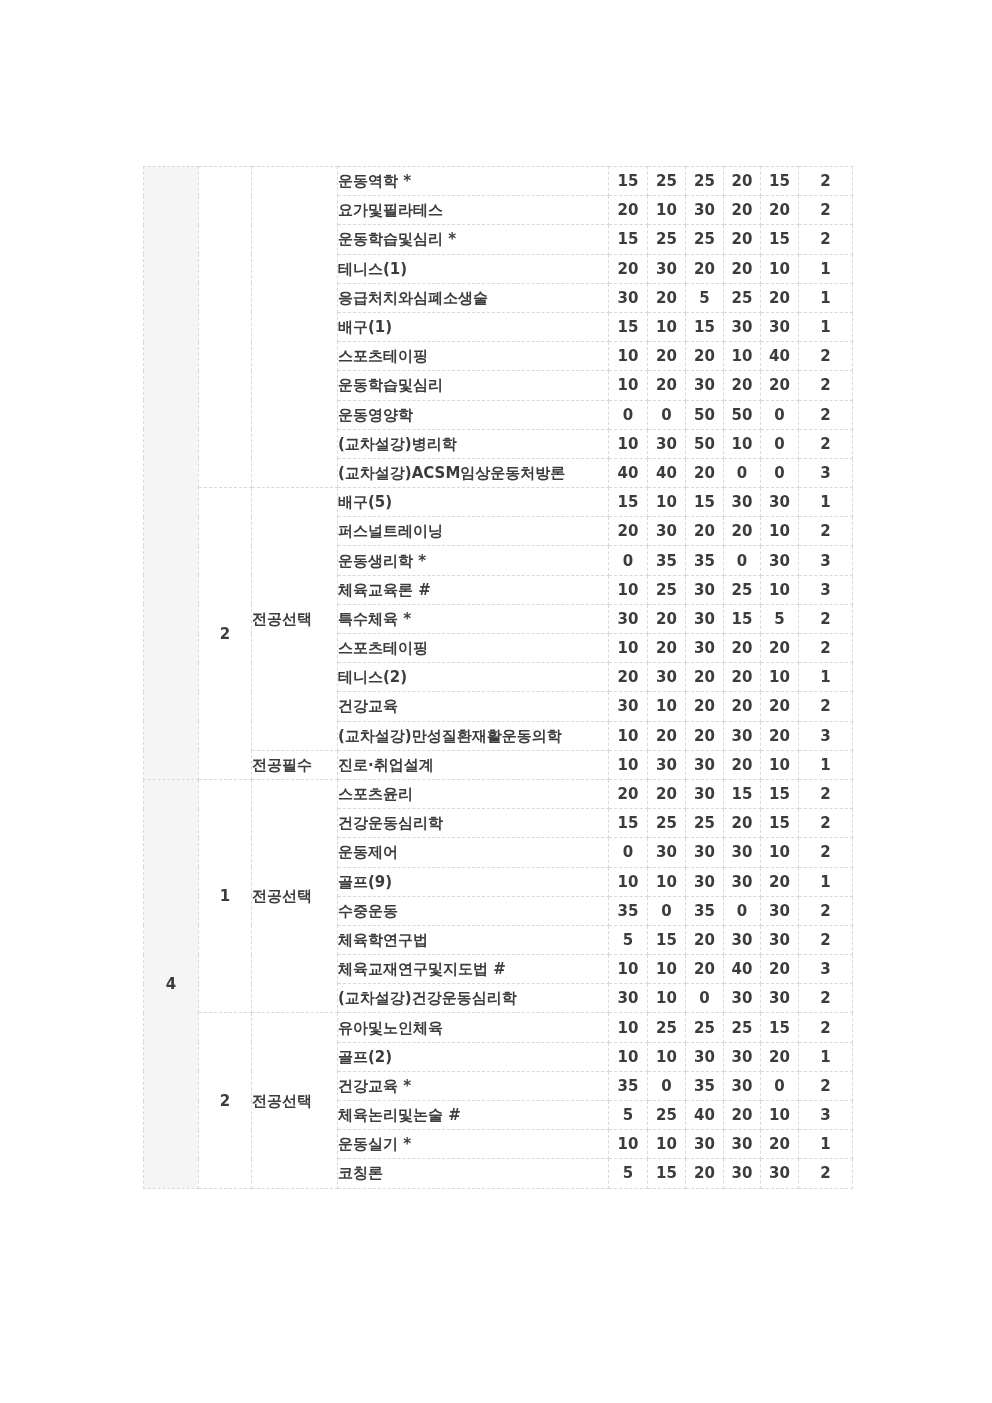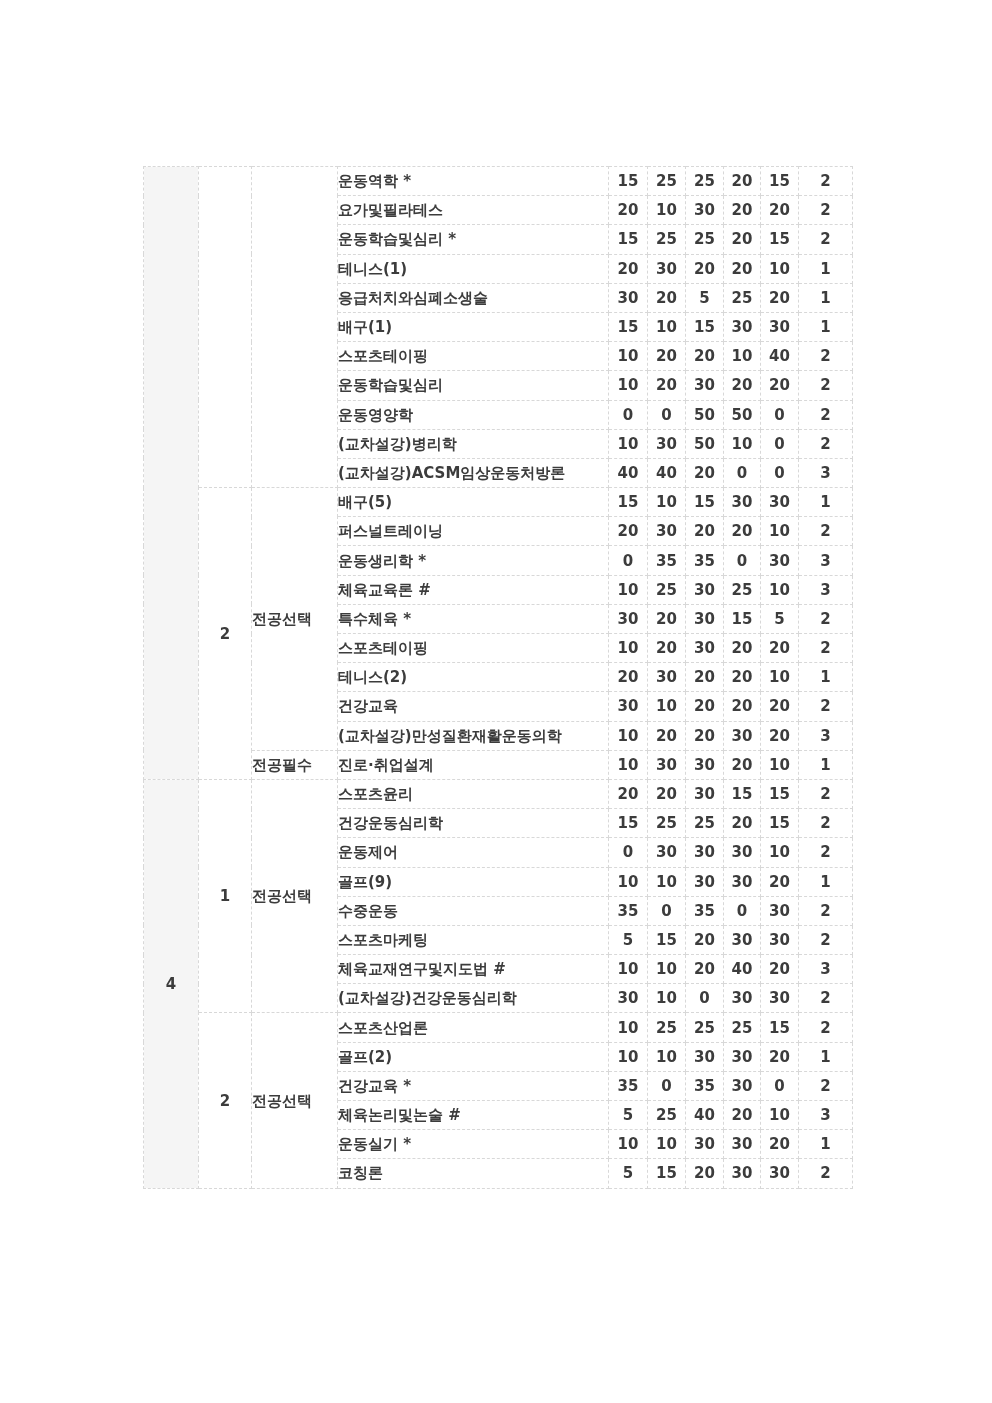--- a/index.html
+++ b/index.html
@@ -316,21 +316,21 @@
         <tr>
           <td class="cell-course">수중운동</td>
           <td class="cell-num">35</td>
           <td class="cell-num">0</td>
           <td class="cell-num">35</td>
           <td class="cell-num">0</td>
           <td class="cell-num">30</td>
           <td class="cell-num">2</td>
         </tr>
         <tr>
-          <td class="cell-course">스포츠마케팅</td>
+          <td class="cell-course">체육학연구법</td>
           <td class="cell-num">5</td>
           <td class="cell-num">15</td>
           <td class="cell-num">20</td>
           <td class="cell-num">30</td>
           <td class="cell-num">30</td>
           <td class="cell-num">2</td>
         </tr>
         <tr>
           <td class="cell-course">체육교재연구및지도법 #</td>
           <td class="cell-num">10</td>
@@ -345,21 +345,21 @@
           <td class="cell-num">30</td>
           <td class="cell-num">10</td>
           <td class="cell-num">0</td>
           <td class="cell-num">30</td>
           <td class="cell-num">30</td>
           <td class="cell-num">2</td>
         </tr>
         <tr>
           <td class="cell-semester no-bottom" rowspan="6">2</td>
           <td class="cell-type" rowspan="6">전공선택</td>
-          <td class="cell-course">스포츠산업론</td>
+          <td class="cell-course">유아및노인체육</td>
           <td class="cell-num">10</td>
           <td class="cell-num">25</td>
           <td class="cell-num">25</td>
           <td class="cell-num">25</td>
           <td class="cell-num">15</td>
           <td class="cell-num">2</td>
         </tr>
         <tr>
           <td class="cell-course">골프(2)</td>
           <td class="cell-num">10</td>

